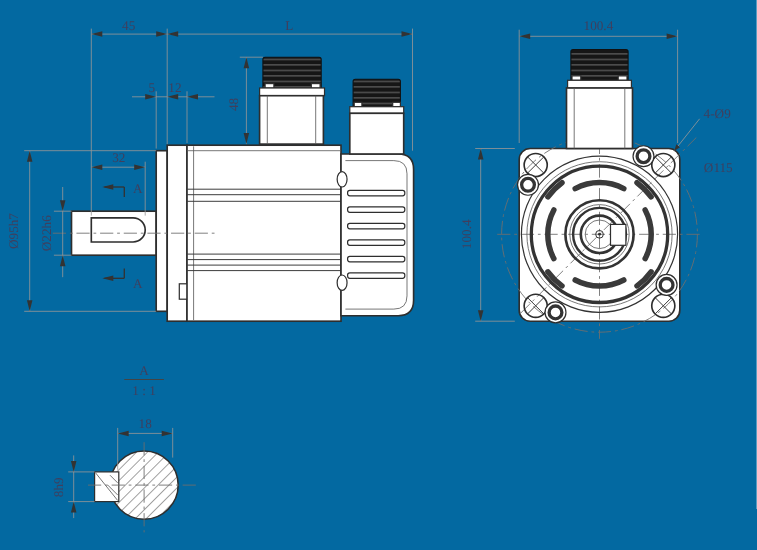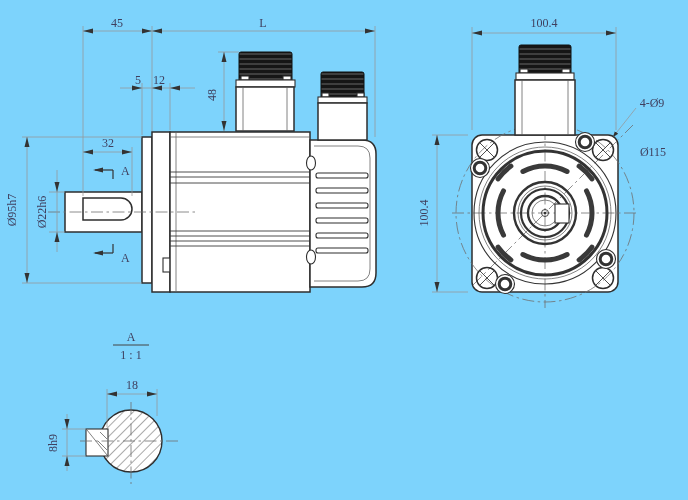--- a/index.html
+++ b/index.html
@@ -1,16 +1,16 @@
 <!DOCTYPE html>
 <html><head>
 <meta charset="utf-8">
 <style>
   html,body { margin:0; padding:0; background:#ffffff; }
-  .canvas-wrap { width:688px; height:500px; background:#7dd3fc; position:relative; overflow:hidden; }
+  .canvas-wrap { width:688px; height:500px; background:#0369a1; position:relative; overflow:hidden; }
   svg { display:block; }
   svg text { font-family:"Liberation Serif", serif; font-size:12px; fill:#3f3f5e; }
   svg text.sec { font-size:12px; }
   .ln  { stroke:#2e2e2e; stroke-width:1.5; fill:none; }
   .lnf { stroke:#2e2e2e; stroke-width:1.5; fill:#ffffff; }
   .lnt { stroke:#2e2e2e; stroke-width:1.1; fill:#ffffff; }
   .thin{ stroke:#5a5a5a; stroke-width:.75; fill:none; }
   .grv { stroke:#3a3a3a; stroke-width:.9; fill:none; }
   .dim { stroke:#979797; stroke-width:.75; fill:none; }
   .cl  { stroke:#6e6e6e; stroke-width:.8; fill:none; stroke-dasharray:12 3.5 2.5 3.5; }

